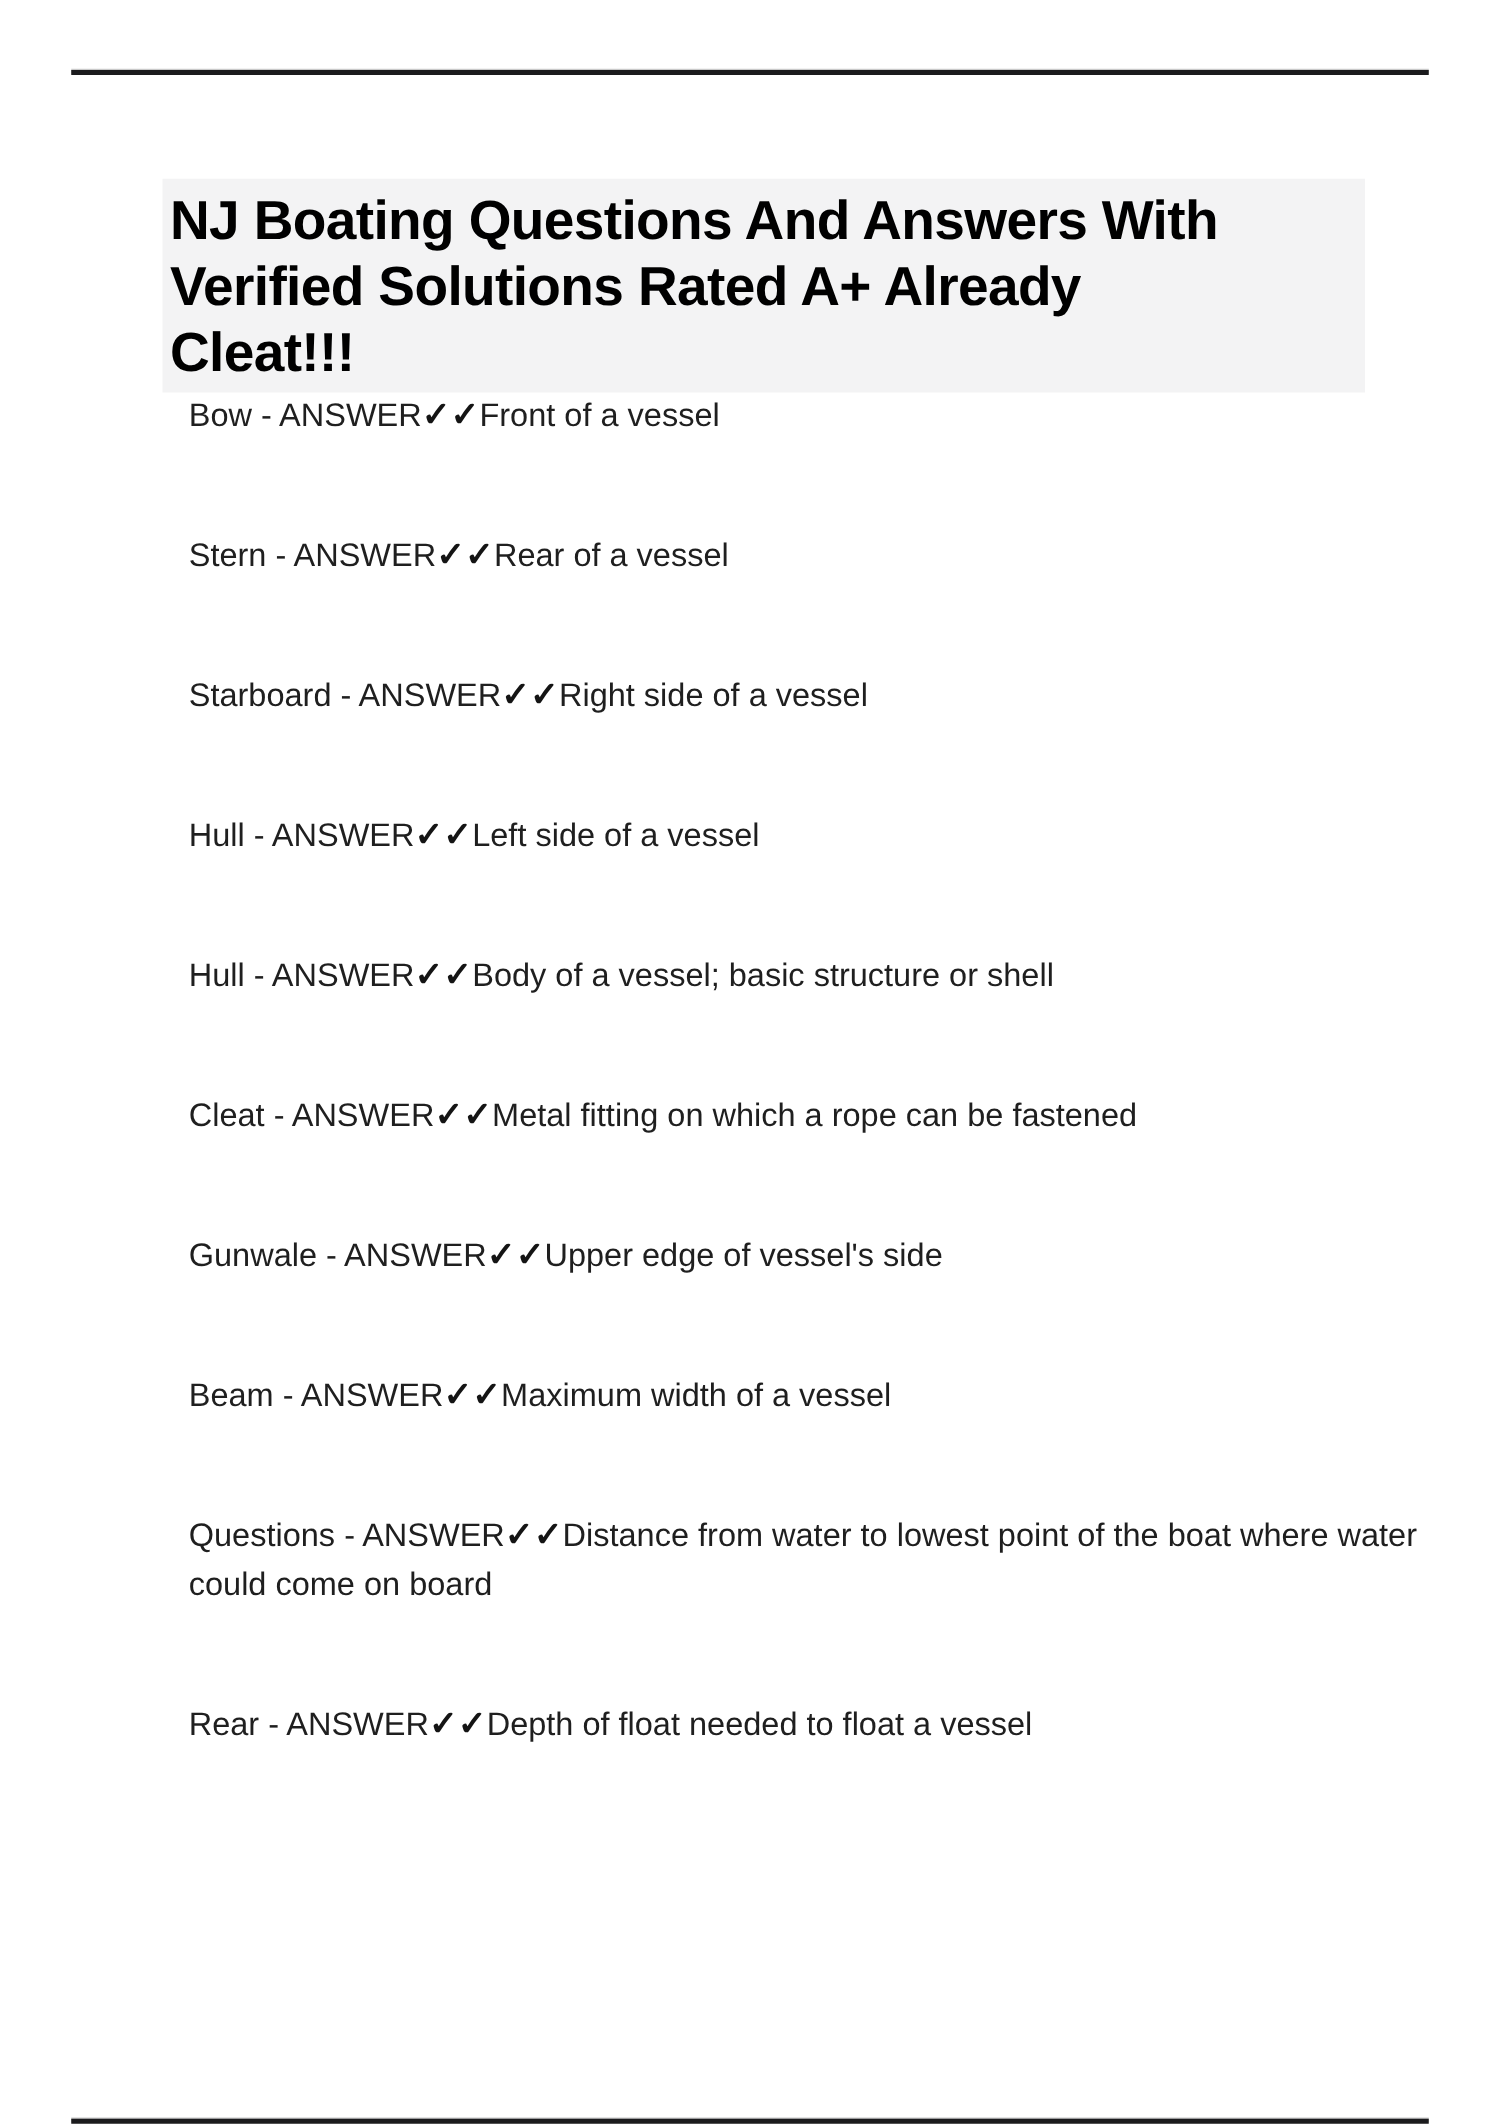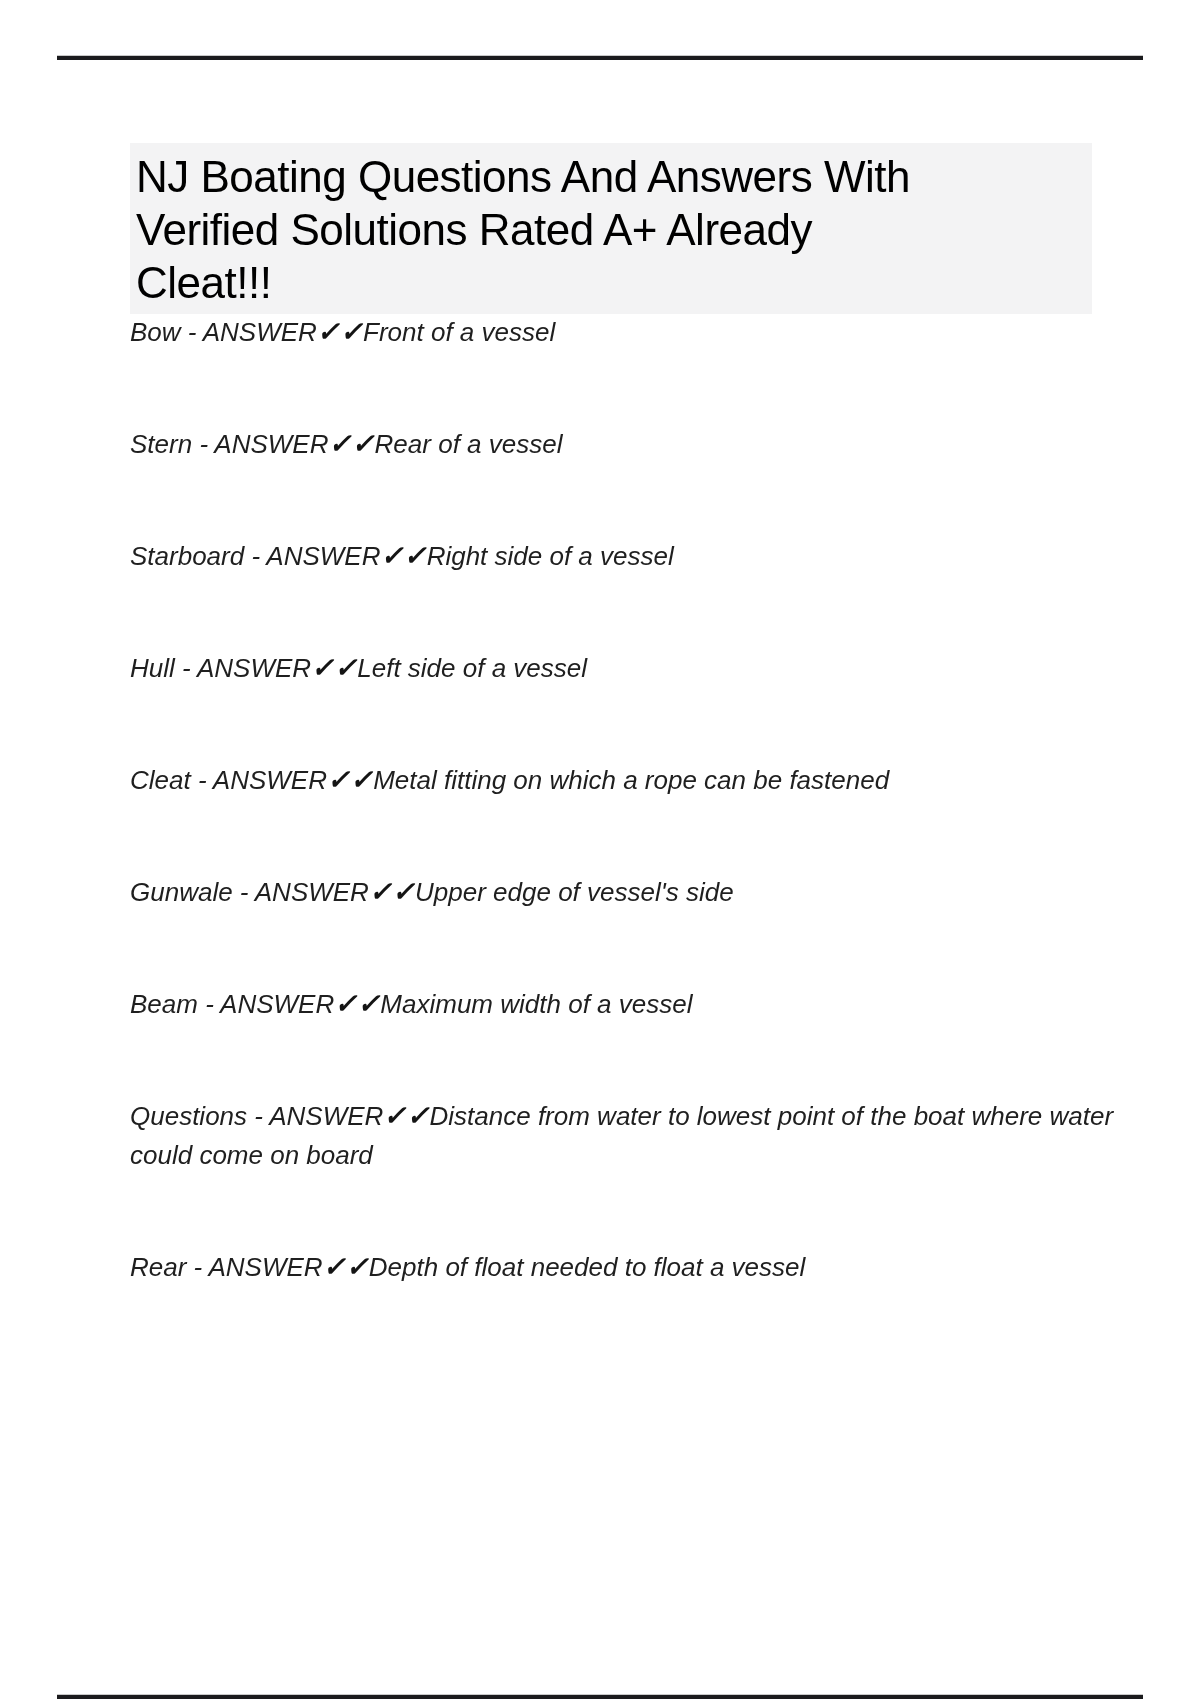--- a/index.html
+++ b/index.html
@@ -32,32 +32,31 @@
     left: 130px;
     top: 143px;
     width: 962px;
     box-sizing: border-box;
     background: #f3f3f4;
     padding: 7px 8px 5px 6px;
   }
   .title-line {
     font-size: 44px;
     line-height: 53px;
-    font-weight: 400;
+    font-weight: 700;
     color: #000000;
     letter-spacing: -0.5px;
     white-space: nowrap;
   }
 
   .content {
     position: absolute;
-    left: 130px;
+    left: 151px;
     top: 312px;
     width: 990px;
-    font-style: italic;
   }
   .qa {
     margin: 0 0 72px 0;
     font-size: 26px;
     line-height: 39px;
     color: #1f1f1f;
   }
   .qa .check {
     font-weight: 700;
     font-size: 1.06em;
@@ -80,20 +79,21 @@
   <div class="content">
 
     <p class="qa"><span>Bow</span><span> - ANSWER</span><span class="check">✓✓</span><span>Front of a vessel</span></p>
 
     <p class="qa"><span>Stern</span><span> - ANSWER</span><span class="check">✓✓</span><span>Rear of a vessel</span></p>
 
     <p class="qa"><span>Starboard</span><span> - ANSWER</span><span class="check">✓✓</span><span>Right side of a vessel</span></p>
 
     <p class="qa"><span>Hull</span><span> - ANSWER</span><span class="check">✓✓</span><span>Left side of a vessel</span></p>
 
+    <p class="qa"><span>Hull</span><span> - ANSWER</span><span class="check">✓✓</span><span>Body of a vessel; basic structure or shell</span></p>
 
     <p class="qa"><span>Cleat</span><span> - ANSWER</span><span class="check">✓✓</span><span>Metal fitting on which a rope can be fastened</span></p>
 
     <p class="qa"><span>Gunwale</span><span> - ANSWER</span><span class="check">✓✓</span><span>Upper edge of vessel's side</span></p>
 
     <p class="qa"><span>Beam</span><span> - ANSWER</span><span class="check">✓✓</span><span>Maximum width of a vessel</span></p>
 
     <p class="qa"><span>Questions</span><span> - ANSWER</span><span class="check">✓✓</span><span>Distance from water to lowest point of the boat where water could come on board</span></p>
 
     <p class="qa"><span>Rear</span><span> - ANSWER</span><span class="check">✓✓</span><span>Depth of float needed to float a vessel</span></p>

